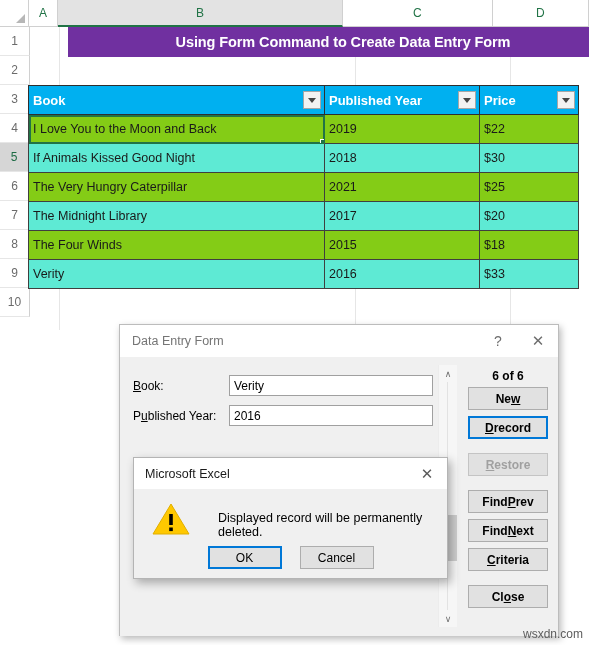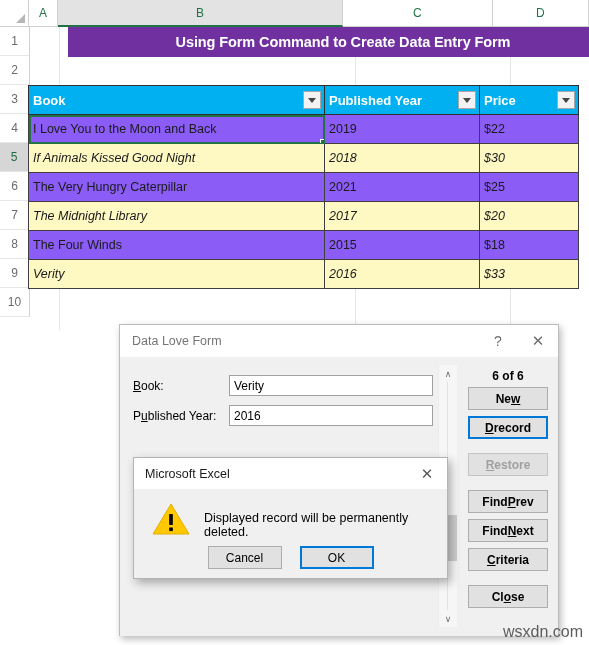--- a/index.html
+++ b/index.html
@@ -146,22 +146,22 @@
     color: #ffffff;
     font-weight: bold;
     font-size: 13px;
     position: relative;
     border-color: #2f2f2f;
   }
   .xl-table td {
     color: #1a1a1a;
     font-weight: normal;
   }
-  tr.band td { background: #8b5cf6; }
-  tr.plain td { background: #fef9c3; font-style: italic; }
+  tr.band td { background: #84cc16; }
+  tr.plain td { background: #5eead4; }
 
   td.cell-selected {
     outline: 2px solid #217346;
     outline-offset: -2px;
     position: relative;
   }
   td.cell-selected::after {
     content: "";
     position: absolute;
     right: -3px; bottom: -3px;
@@ -365,21 +365,21 @@
     height: 89px;
     position: relative;
   }
   .mb-icon {
     position: absolute;
     left: 18px; top: 13px;
     width: 38px; height: 34px;
   }
   .mb-text {
     position: absolute;
-    left: 70px; top: 22px;
+    left: 84px; top: 22px;
     font-size: 12.5px;
     color: #000000;
   }
   .mb-buttons {
     position: absolute;
     left: 0; top: 57px;
     width: 100%;
     display: flex;
     justify-content: center;
     gap: 18px;
@@ -395,21 +395,21 @@
     align-items: center;
     justify-content: center;
     cursor: pointer;
   }
   .mb-btn.focused { border: 2px solid #0078D7; }
 
   
   #watermark {
     position: absolute;
     right: 6px; bottom: 4px;
-    font-size: 16px;
+    font-size: 12px;
     color: #5d5d5d;
     font-family: "Liberation Sans", sans-serif;
   }
 </style>
 </head>
 <body>
 
 <div id="sheet">
 
   <div class="col-head-row">
@@ -496,21 +496,21 @@
         <td>Verity</td>
         <td>2016</td>
         <td>$33</td>
       </tr>
     </tbody>
   </table>
 </div>
 
 <div id="form-dialog">
   <div class="dlg-titlebar">
-    <span class="dlg-title">Data Love Form</span>
+    <span class="dlg-title">Data Entry Form</span>
     <span class="tb-btn">?</span>
     <span class="tb-btn close">✕</span>
   </div>
 
   <div class="dlg-body">
 
     <div class="field-row" style="top:14px;">
       <span class="field-label"><u>B</u><span>ook:</span></span>
       <input class="field-input" type="text" value="Verity" style="">
     </div>
@@ -580,19 +580,19 @@
   <div class="mb-body">
     <span class="mb-icon">
       <svg width="38" height="34" viewBox="0 0 38 34">
         <polygon points="19,2 37,32 1,32" fill="#FFC800" stroke="#E0AE00" stroke-width="1" stroke-linejoin="round"></polygon>
         <rect x="17.2" y="12" width="3.6" height="11" fill="#000000"></rect>
         <rect x="17.2" y="25.5" width="3.6" height="3.6" fill="#000000"></rect>
       </svg>
     </span>
     <span class="mb-text">Displayed record will be permanently deleted.</span>
     <div class="mb-buttons">
+      <div class="mb-btn focused">OK</div>
       <div class="mb-btn">Cancel</div>
-      <div class="mb-btn focused">OK</div>
     </div>
   </div>
 </div>
 
 <div id="watermark">wsxdn.com</div>
 
 </body></html>

